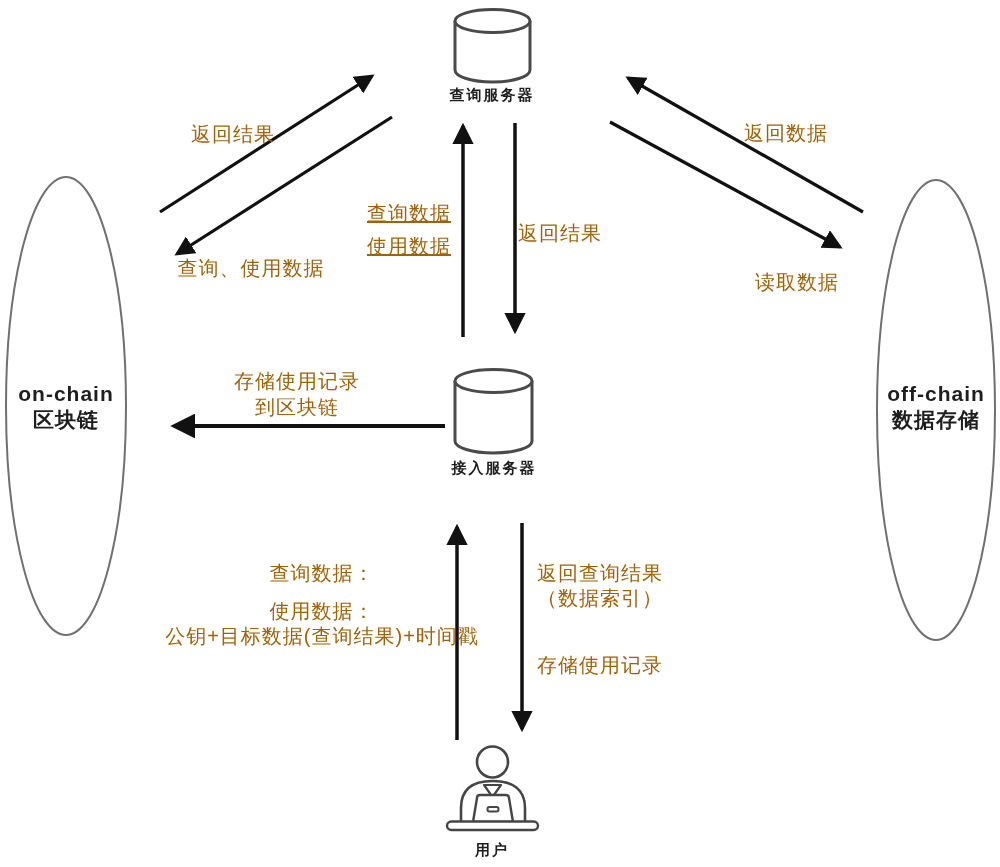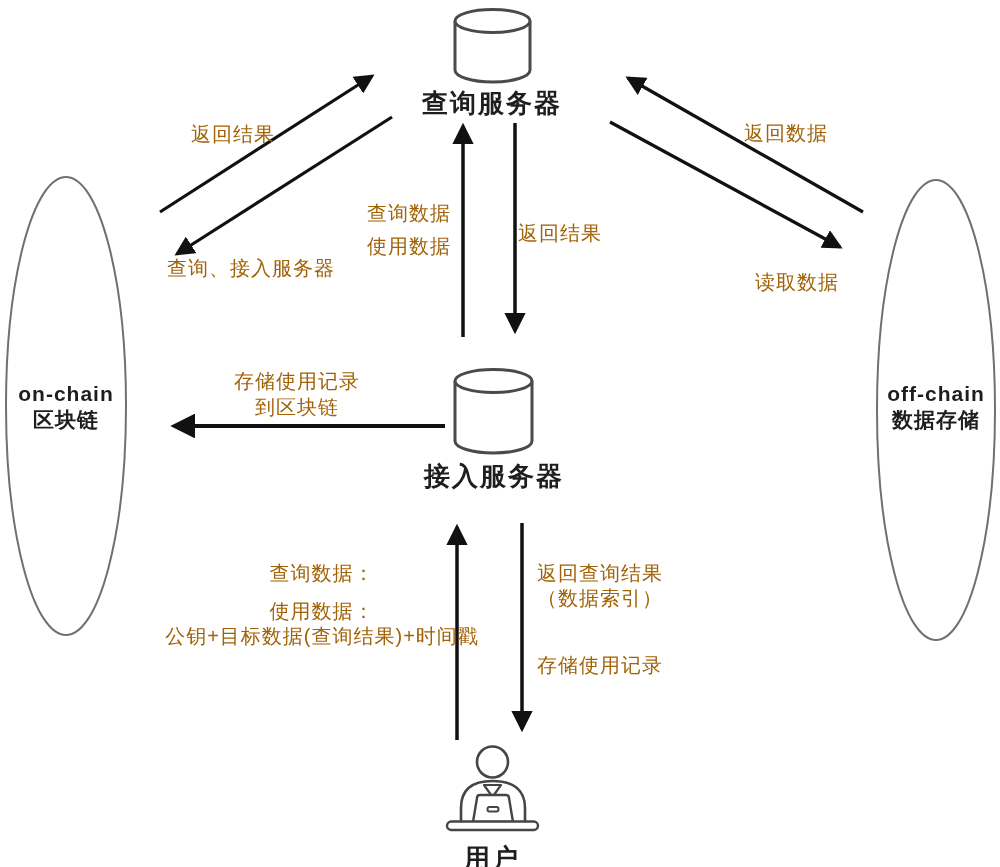--- a/index.html
+++ b/index.html
@@ -16,34 +16,34 @@
     transform:translateX(-50%);
     text-align:center;
     white-space:nowrap;
   }
   .edge-lbl{
     font-size:20px;
     color:#a16207;
     letter-spacing:1px;
   }
   .node-lbl{
-    font-size:26px;
+    font-size:15px;
     font-weight:bold;
     color:#1e1e1e;
     letter-spacing:2px;
   }
   .ellipse-lbl{
     font-size:21px;
     font-weight:bold;
     color:#1e1e1e;
     line-height:26px;
     letter-spacing:1px;
     text-align:center;
   }
-  .two-line{line-height:33px;}
+  .two-line{line-height:33px;text-decoration:underline;}
   .two-line-tight{line-height:26px;margin-left:8px;}
   .stack{line-height:25px;}
   .gap-sm{margin-top:13px;}
   .gap-lg{margin-top:42px;}
 </style>
 </head>
 <body>
 
 <div id="canvas">
 
@@ -98,21 +98,21 @@
     <div>区块链</div>
   </div>
 
   <div class="lbl ellipse-lbl" style="left:936px;top:381px">
     <div>off-chain</div>
     <div>数据存储</div>
   </div>
 
   <div class="lbl edge-lbl" style="left:233px;top:121px">返回结果</div>
 
-  <div class="lbl edge-lbl" style="left:251px;top:255px">查询、接入服务器</div>
+  <div class="lbl edge-lbl" style="left:251px;top:255px">查询、使用数据</div>
 
   <div class="lbl edge-lbl" style="left:786px;top:120px">返回数据</div>
 
   <div class="lbl edge-lbl" style="left:797px;top:269px">读取数据</div>
 
   <div class="lbl edge-lbl two-line" style="left:409px;top:197px">
     <div>查询数据</div>
     <div>使用数据</div>
   </div>
 

